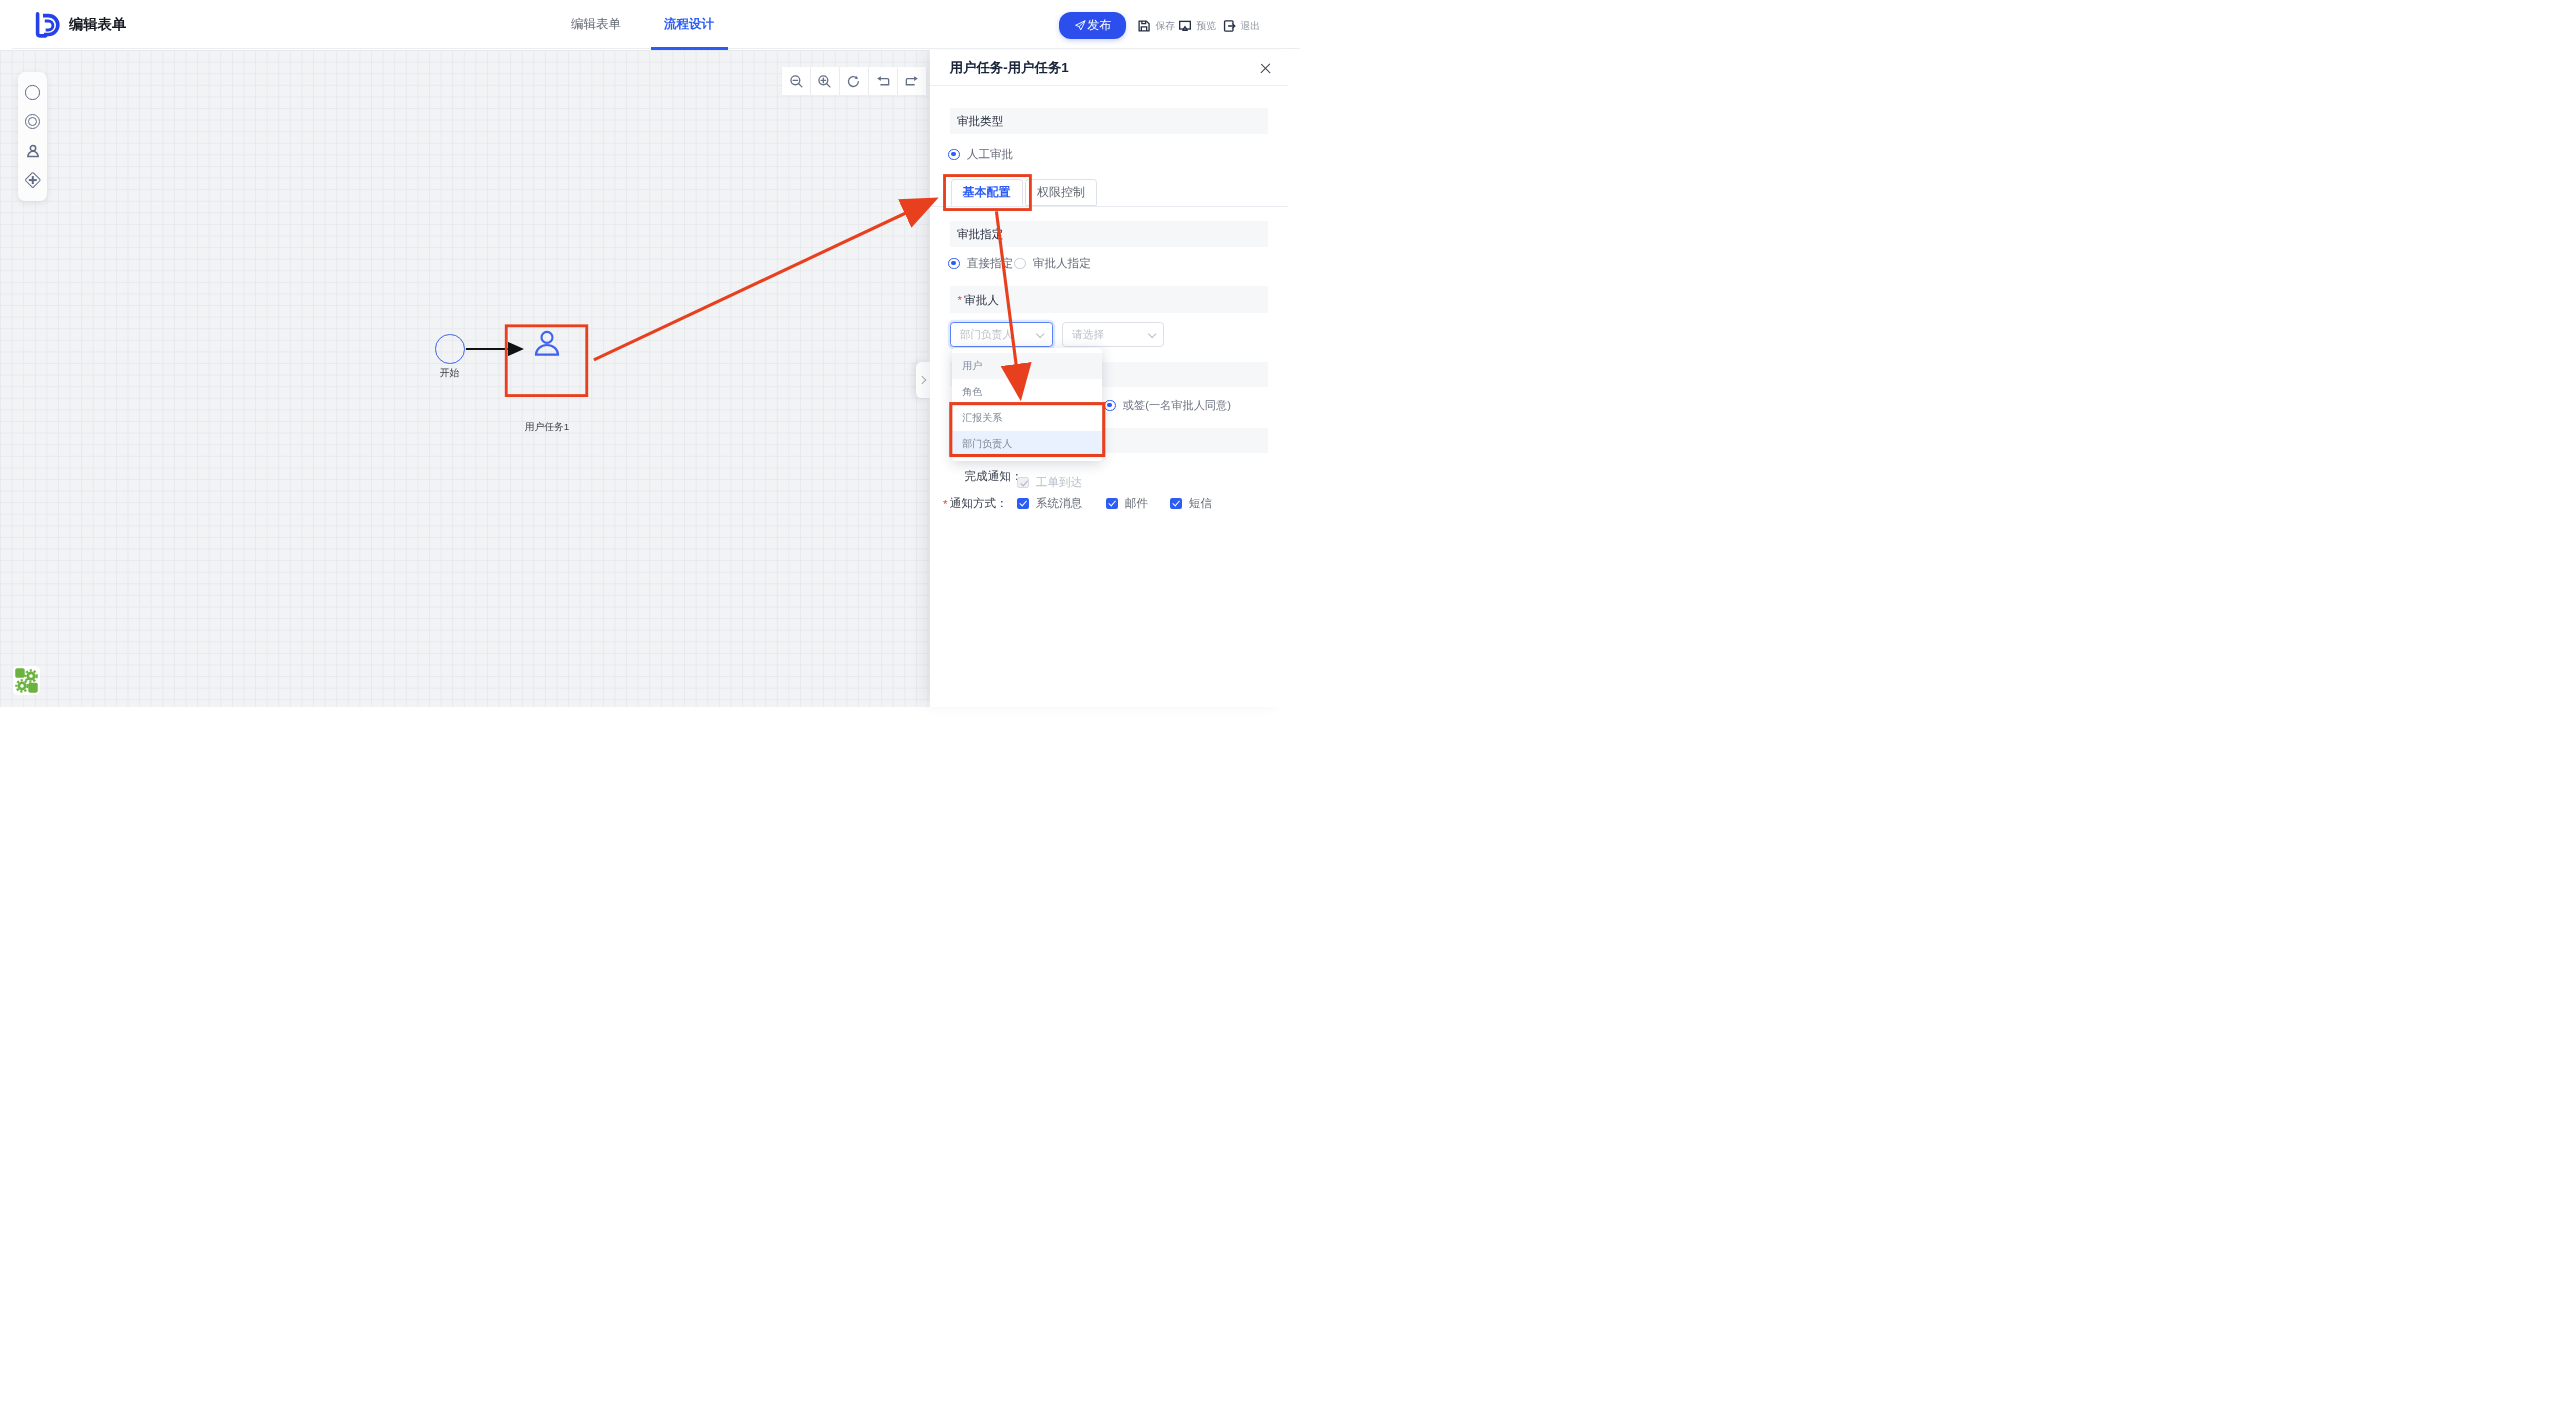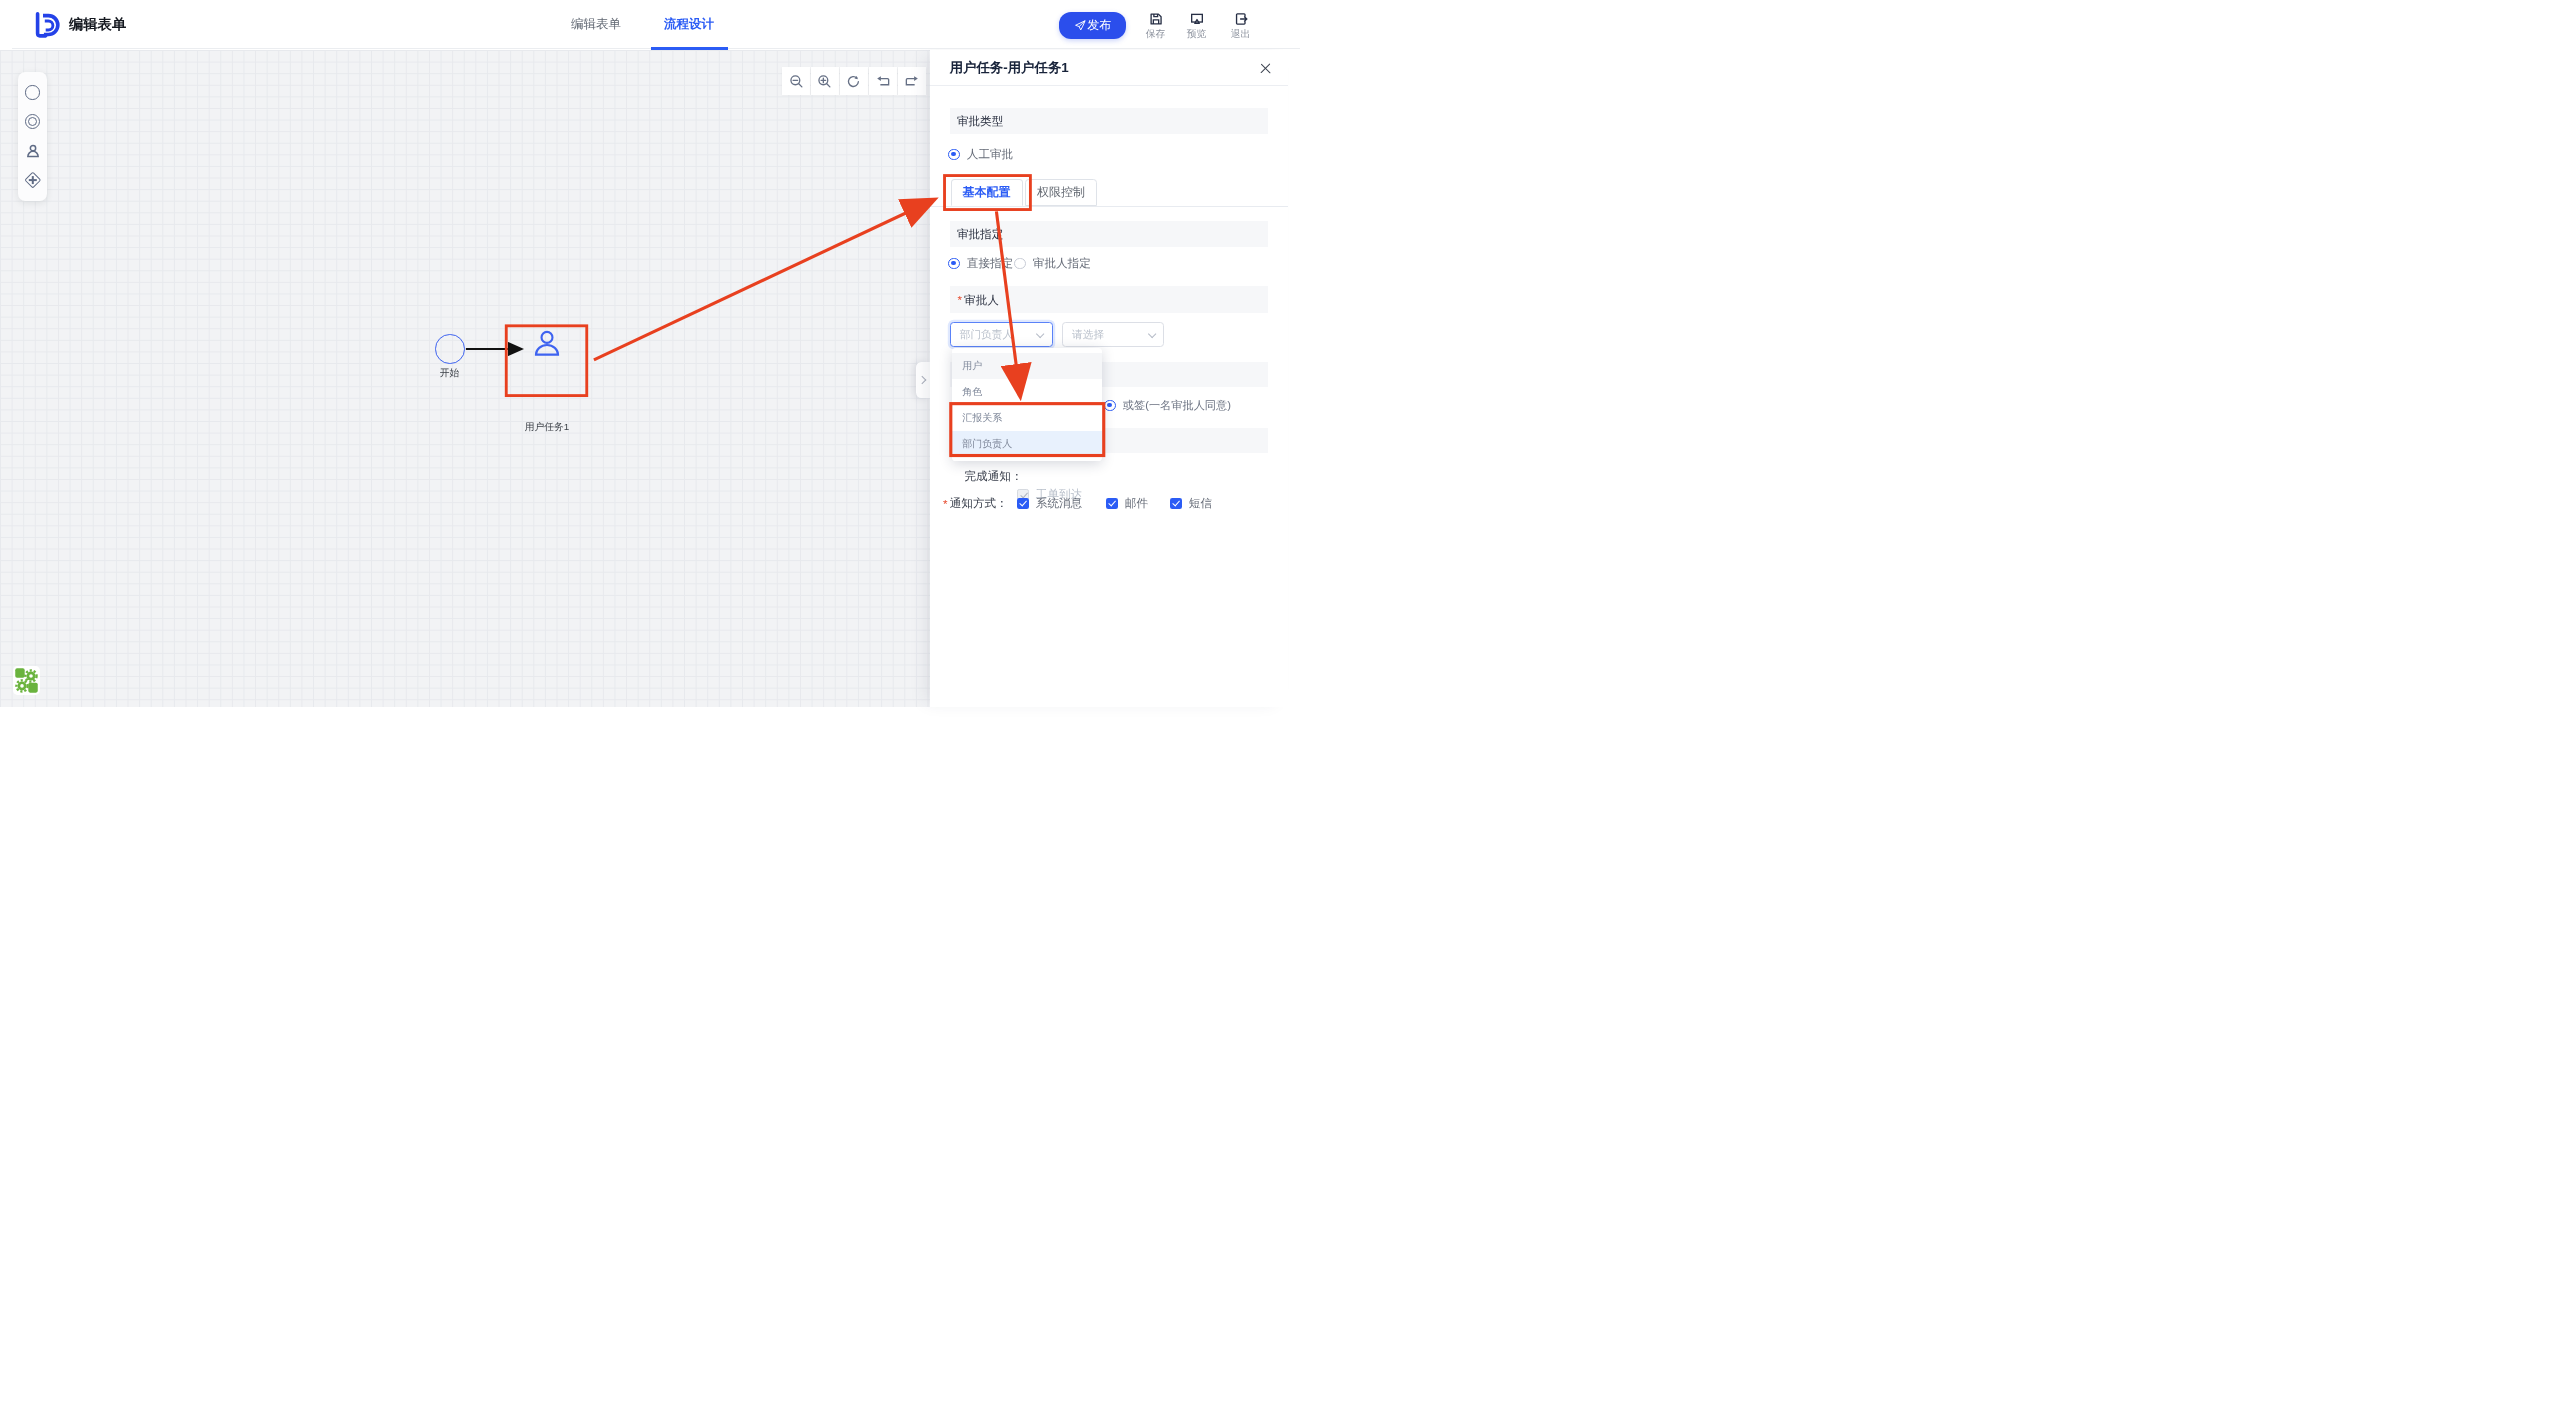--- a/index.html
+++ b/index.html
@@ -12,21 +12,21 @@
 
   
   #hdr{position:absolute;left:12px;top:0;width:1288px;height:49px;background:#fff;border-bottom:0.9px solid #ebedf0;z-index:20;}
   #logo{position:absolute;left:21.5px;top:11.6px;width:27px;height:27px;}
   #appTitle{position:absolute;left:57px;top:0;line-height:49px;font-size:14.3px;font-weight:700;color:#14181f;}
   .navtab{position:absolute;top:0;height:49px;line-height:49px;width:86px;text-align:center;font-size:12.5px;color:#5f6671;cursor:pointer;}
   #navEdit{left:541px;}
   #navFlow{left:634px;color:var(--accent);font-weight:700;}
   #navUnderline{position:absolute;left:639px;top:47px;width:77px;height:2.7px;background:var(--accent);}
   #publishBtn{position:absolute;left:1047px;top:11.6px;width:67px;height:27px;background:var(--publish);border:none;border-radius:12px;color:#fff;font-size:12px;display:flex;align-items:center;justify-content:center;gap:1px;cursor:pointer;box-shadow:0 1.8px 5.4px rgba(43,78,236,.25);}
-  .hact{position:absolute;top:7.2px;width:39px;height:38px;display:flex;flex-direction:column;align-items:center;justify-content:center;gap:1px;cursor:pointer;background:none;border:none;}
+  .hact{position:absolute;top:7.2px;width:39px;height:38px;display:flex;flex-direction:row;align-items:center;justify-content:space-between;gap:1px;cursor:pointer;background:none;border:none;}
   .hact span{font-size:9.8px;color:#8b919d;}
   #actSave{left:1124px;} #actPreview{left:1165px;} #actExit{left:1209px;}
 
   
   #canvas{position:absolute;left:0;top:50px;width:930px;height:657px;background-color:#f2f3f5;
     background-image:linear-gradient(#e7e9ed 0.9px,transparent 0.9px),linear-gradient(90deg,#e7e9ed 0.9px,transparent 0.9px);
     background-size:11.6px 11.6px;}
   #palette{position:absolute;left:18px;top:21.5px;width:29px;height:129px;background:#fcfcfd;border-radius:7.2px;
     box-shadow:0 1.8px 7.2px rgba(31,35,41,.10);display:flex;flex-direction:column;align-items:center;justify-content:space-evenly;}
   .pal{width:16px;height:16px;display:flex;align-items:center;justify-content:center;cursor:pointer;}
@@ -82,21 +82,21 @@
   .labrow{position:absolute;height:25px;display:flex;align-items:center;}
   #rowFinish{left:12.5px;top:414px;} #rowNotify{left:12.5px;top:441px;}
   .flab{font-size:11.6px;color:#363c49;}
   .cbg{position:absolute;display:flex;align-items:center;gap:7.2px;height:25px;cursor:pointer;}
   .cbg span{font-size:11.6px;color:#666c78;}
   .cb{width:11.6px;height:11.6px;border-radius:2.2px;background:var(--accent);position:relative;flex:none;}
   .cb::after{content:"";position:absolute;left:3.8px;top:1.3px;width:3.2px;height:6.3px;border:solid #fff;border-width:0 1.6px 1.6px 0;transform:rotate(42deg);}
   .cb.dis{background:#eef0f3;border:0.9px solid #d6dae0;}
   .cb.dis::after{border-color:#adb3bf;}
   .dim{color:var(--ph) !important;}
-  #cbFinish{left:87px;top:432px;cursor:default;}
+  #cbFinish{left:87px;top:420px;cursor:default;}
   #cbSys{left:87px;top:441px;} #cbMail{left:176px;top:441px;} #cbSms{left:240px;top:441px;}
   #dropdown{position:absolute;left:21.5px;top:298px;width:150px;background:#fff;border-radius:3.6px;padding:4.5px 0;z-index:15;
     box-shadow:0 2.7px 12.5px rgba(30,40,70,.18);}
   .opt{height:26px;line-height:26px;padding-left:10.7px;font-size:10px;color:#7d8698;cursor:pointer;}
   .opt.hov{background:#f5f6f8;}
   .opt.sel-on{background:#e8f1fd;}
 
   
   #overlay{position:absolute;left:0;top:0;width:1288px;height:708px;z-index:60;pointer-events:none;}
 </style>

